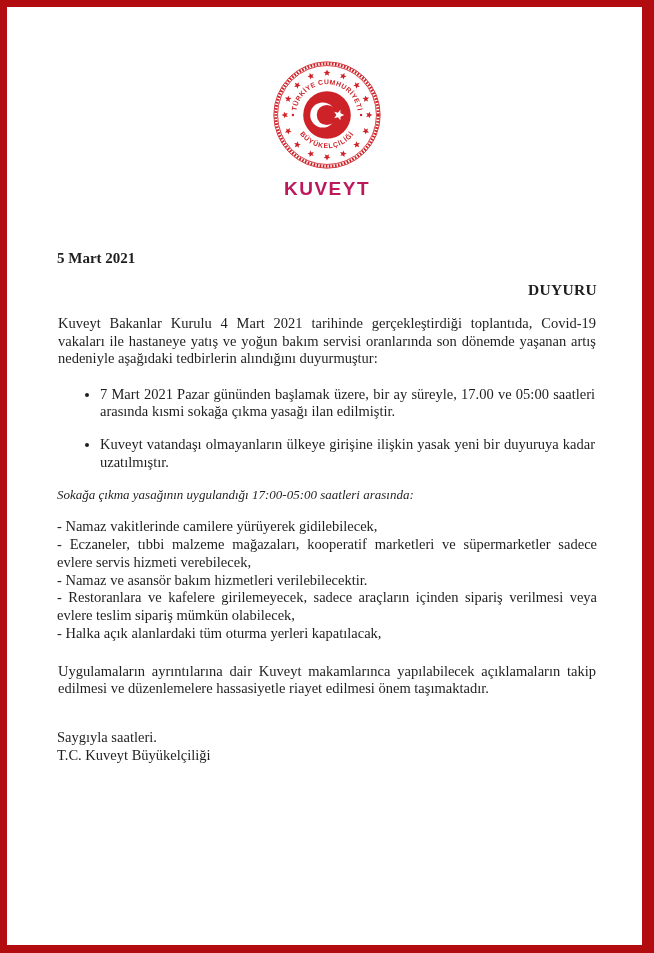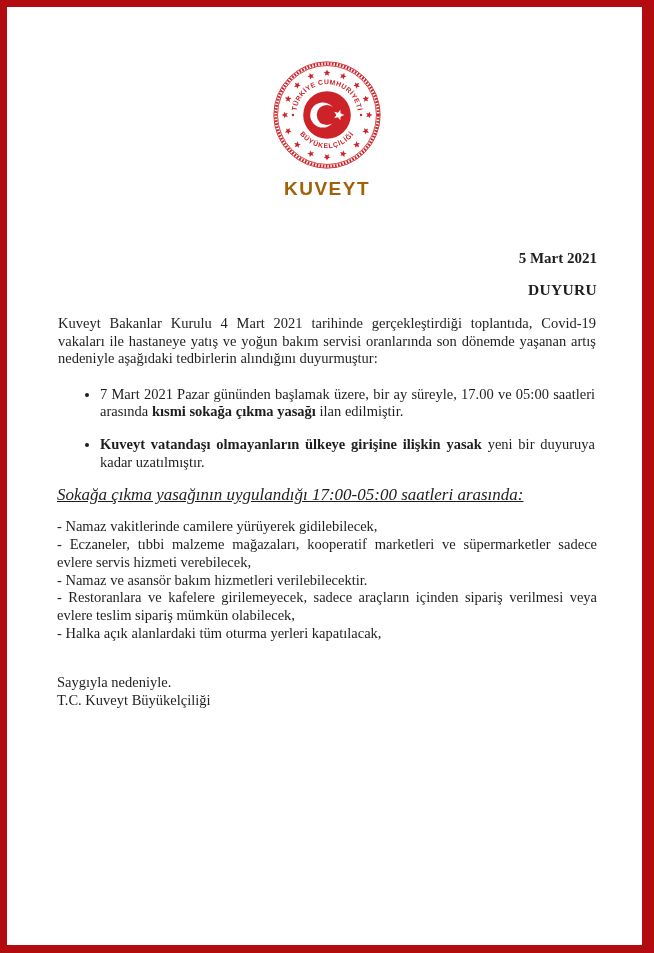--- a/index.html
+++ b/index.html
@@ -18,37 +18,36 @@
   .content{padding:52px 45px 0 50px;}
   .seal-wrap{text-align:center;}
   .seal-wrap svg{display:block;margin:0 auto;}
   .kuveyt{
     margin-top:7px;
     text-align:center;
     font-family:"Liberation Sans", sans-serif;
     font-weight:bold;
     font-size:19px;
     letter-spacing:1.5px;
-    color:#a16207;
+    color:#be185d;
   }
-  .date-row{margin-top:50px;text-align:right;font-weight:bold;font-size:15px;}
+  .date-row{margin-top:50px;text-align:left;font-weight:bold;font-size:15px;}
   .doc-title{margin-top:14px;text-align:right;font-weight:bold;font-size:15.5px;letter-spacing:0.3px;}
   .para{margin:1px;font-size:14.5px;line-height:17.6px;text-align:justify;}
   .intro{margin-top:16px;}
   ul.bullets{margin:18px 0 0 0;padding-left:43px;}
   ul.bullets li{
     font-size:14.5px;line-height:17.6px;text-align:justify;
     margin-bottom:15px;padding-right:2px;
   }
-  ul.bullets li b{font-weight:bold;}
+  ul.bullets li b{font-weight:normal;}
   .section-heading{
     margin:26px 0 14px 0;
-    font-size:17px;
+    font-size:13px;
     font-style:italic;
-    text-decoration:underline;
     line-height:18px;
   }
   .first-heading{margin-top:12px;}
   .plain-item{margin:0;font-size:14.5px;line-height:17.8px;text-align:justify;}
   .closing{margin-top:20px;}
   .signoff{margin-top:30px;font-size:14.5px;line-height:18.5px;}
   .signoff div{white-space:nowrap;}
 </style>
 </head>
 <body>
@@ -124,20 +123,21 @@
       <p class="plain-item">- Namaz vakitlerinde camilere yürüyerek gidilebilecek,</p>
       <p class="plain-item">- Eczaneler, tıbbi malzeme mağazaları, kooperatif marketleri ve süpermarketler sadece evlere servis hizmeti verebilecek,</p>
       <p class="plain-item">- Namaz ve asansör bakım hizmetleri verilebilecektir.</p>
     </div>
 
     <div>
       <p class="plain-item">- Restoranlara ve kafelere girilemeyecek, sadece araçların içinden sipariş verilmesi veya evlere teslim sipariş mümkün olabilecek,</p>
       <p class="plain-item">- Halka açık alanlardaki tüm oturma yerleri kapatılacak,</p>
     </div>
 
+    <p class="para closing">Uygulamaların ayrıntılarına dair Kuveyt makamlarınca yapılabilecek açıklamaların takip edilmesi ve düzenlemelere hassasiyetle riayet edilmesi önem taşımaktadır.</p>
 
     <div class="signoff">
-      <div>Saygıyla nedeniyle.</div>
+      <div>Saygıyla saatleri.</div>
       <div>T.C. Kuveyt Büyükelçiliği</div>
     </div>
 
   </div>
 </div>
 
 </body></html>

